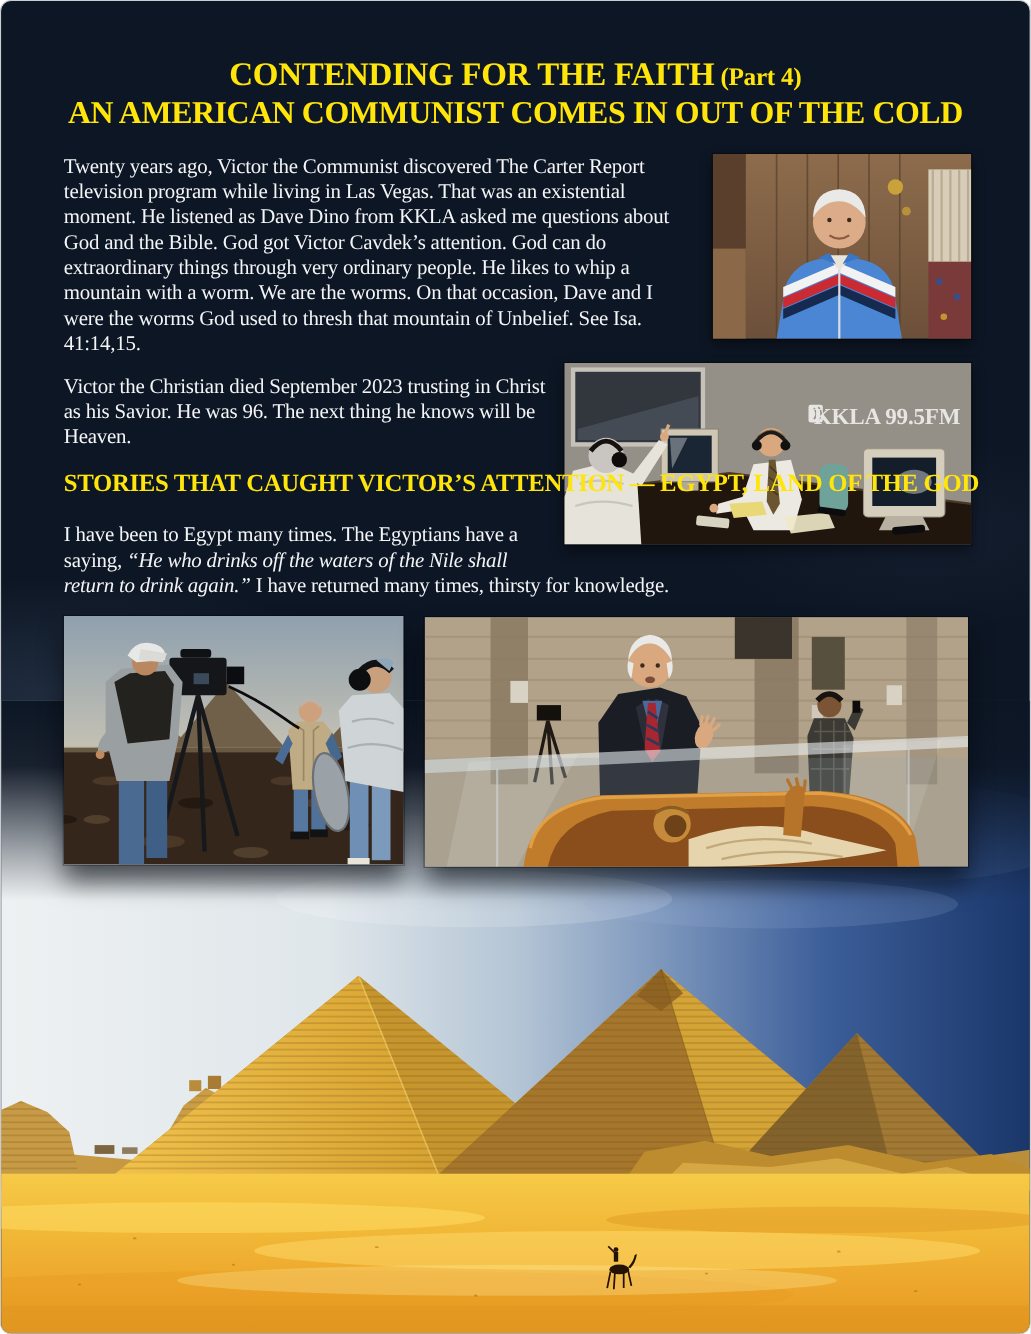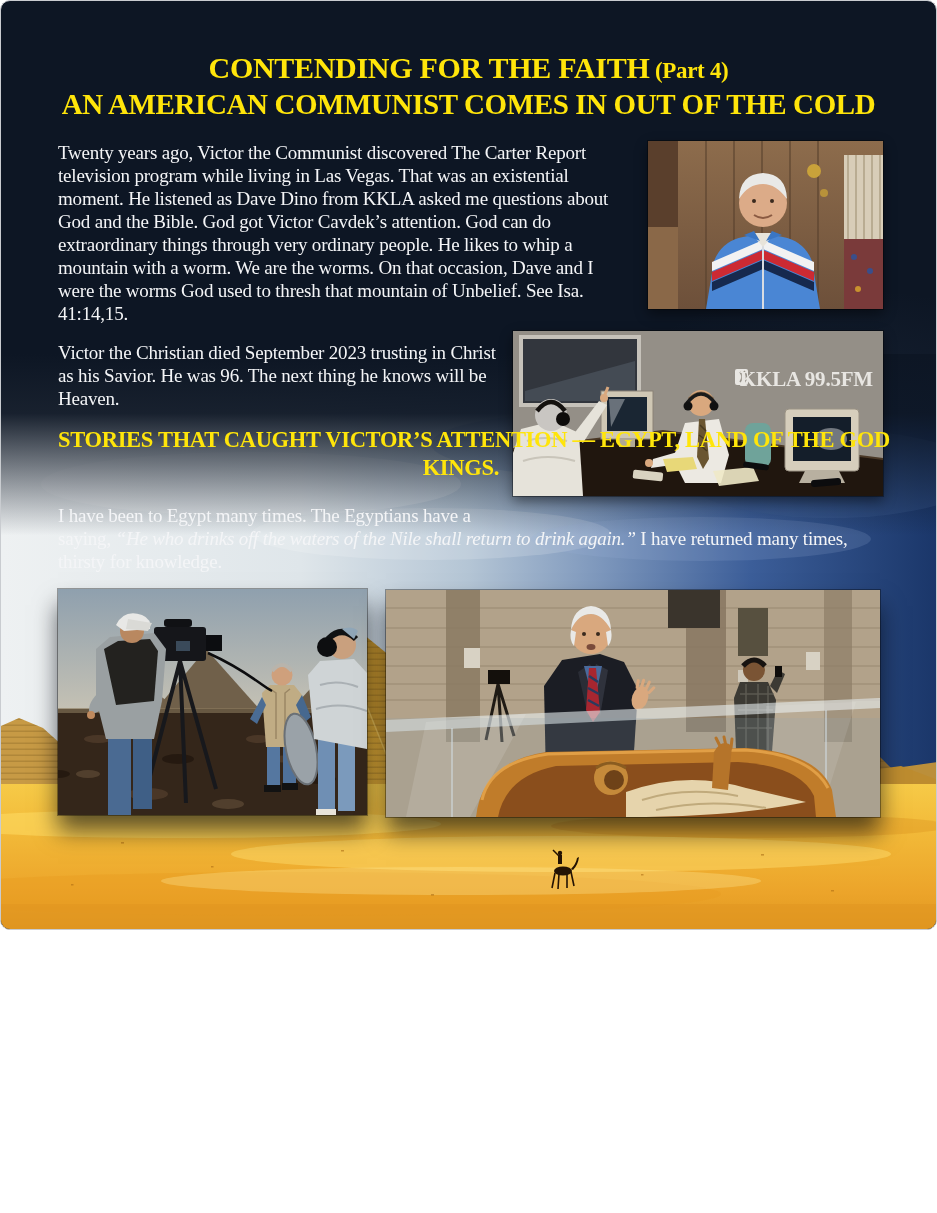--- a/index.html
+++ b/index.html
@@ -1,17 +1,17 @@
 <!DOCTYPE html>
 <html><head>
 <meta charset="utf-8">
 <style>
   html,body{margin:0;padding:0;background:#ffffff;}
   .page{
-    position:relative;width:937px;height:930px;overflow:hidden;
+    position:relative;width:937px;height:1213px;overflow:hidden;
     border-radius:10px;border:1px solid #c9ccd0;box-sizing:border-box;
     font-family:"Liberation Serif",serif;
     background:
       radial-gradient(ellipse 420px 150px at 6% 52%, rgba(130,160,200,.17), transparent 70%),
       radial-gradient(ellipse 330px 100px at 24% 57%, rgba(140,165,205,.12), transparent 70%),
       radial-gradient(ellipse 300px 120px at 90% 40%, rgba(90,115,160,.08), transparent 70%),
       #0d1624;
   }
   .panorama{position:absolute;left:0;bottom:0;width:937px;height:575px;z-index:0;}
   .content{position:relative;z-index:1;}
@@ -259,21 +259,20 @@
             <rect x="120" y="140" width="30" height="9" rx="2" fill="#d8d2c0" transform="rotate(6 135 144)"></rect>
           </g>
         </svg>
       </div>
 
       <p class="tight">Twenty years ago, Victor the Communist discovered The Carter Report television program while living in Las Vegas. That was an existential moment. He listened as Dave Dino from KKLA asked me questions about God and the Bible. God got Victor Cavdek’s attention. God can do extraordinary things through very ordinary people. He likes to whip a mountain with a worm. We are the worms. On that occasion, Dave and I were the worms God used to thresh that mountain of Unbelief. See Isa. 41:14,15.</p>
       <p class="tight">Victor the Christian died September 2023 trusting in Christ as his Savior. He was 96. The next thing he knows will be Heaven.</p>
 
       <div class="section-heading">
         <div>STORIES THAT CAUGHT VICTOR’S ATTENTION — EGYPT, LAND OF THE GOD</div>
-        <div>KINGS.</div>
       </div>
 
       <p class="tight"><span>I have been to Egypt many times. The Egyptians have a saying, </span><span class="quote-italic">“He who drinks off the waters of the Nile shall return to drink again.”</span><span> I have returned many times, thirsty for knowledge.</span></p>
 
       <div class="photo-row">
 
         <div class="shot" id="photo-crew">
           <svg class="ph-frame" width="309" height="226" viewBox="0 0 309 226">
             <defs>
               <linearGradient id="crewSky" x1="0" y1="0" x2="0" y2="1">

